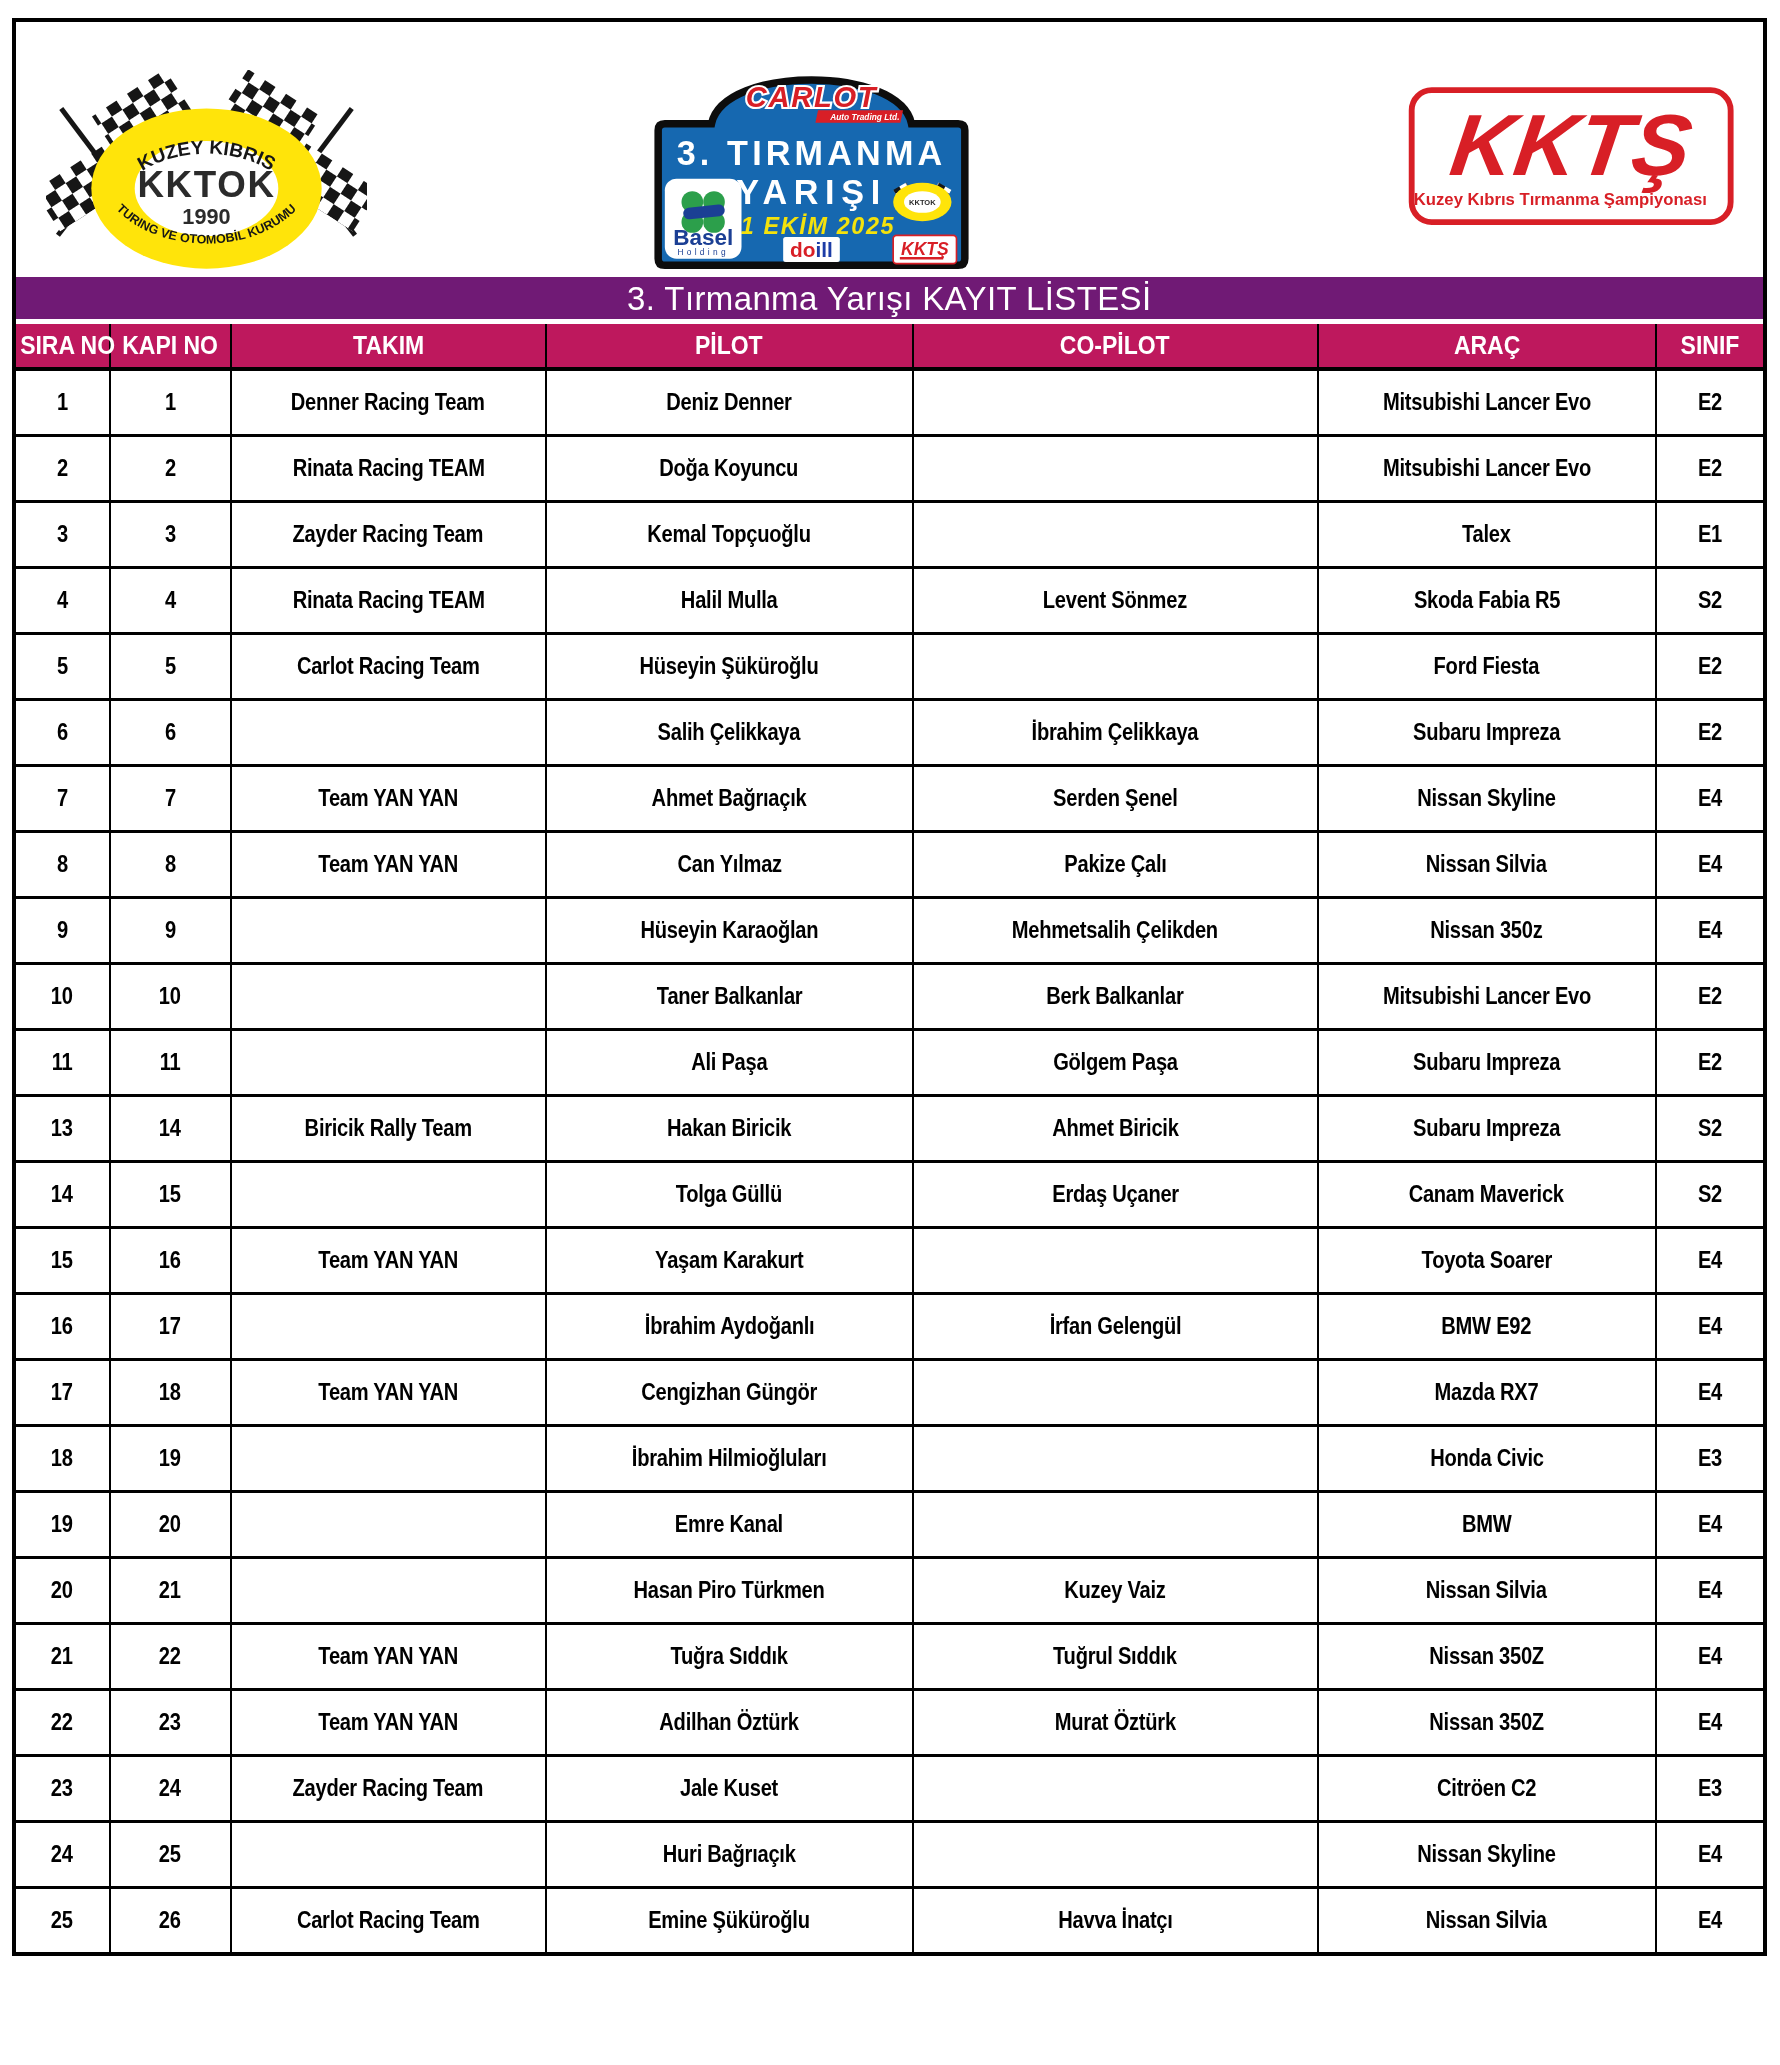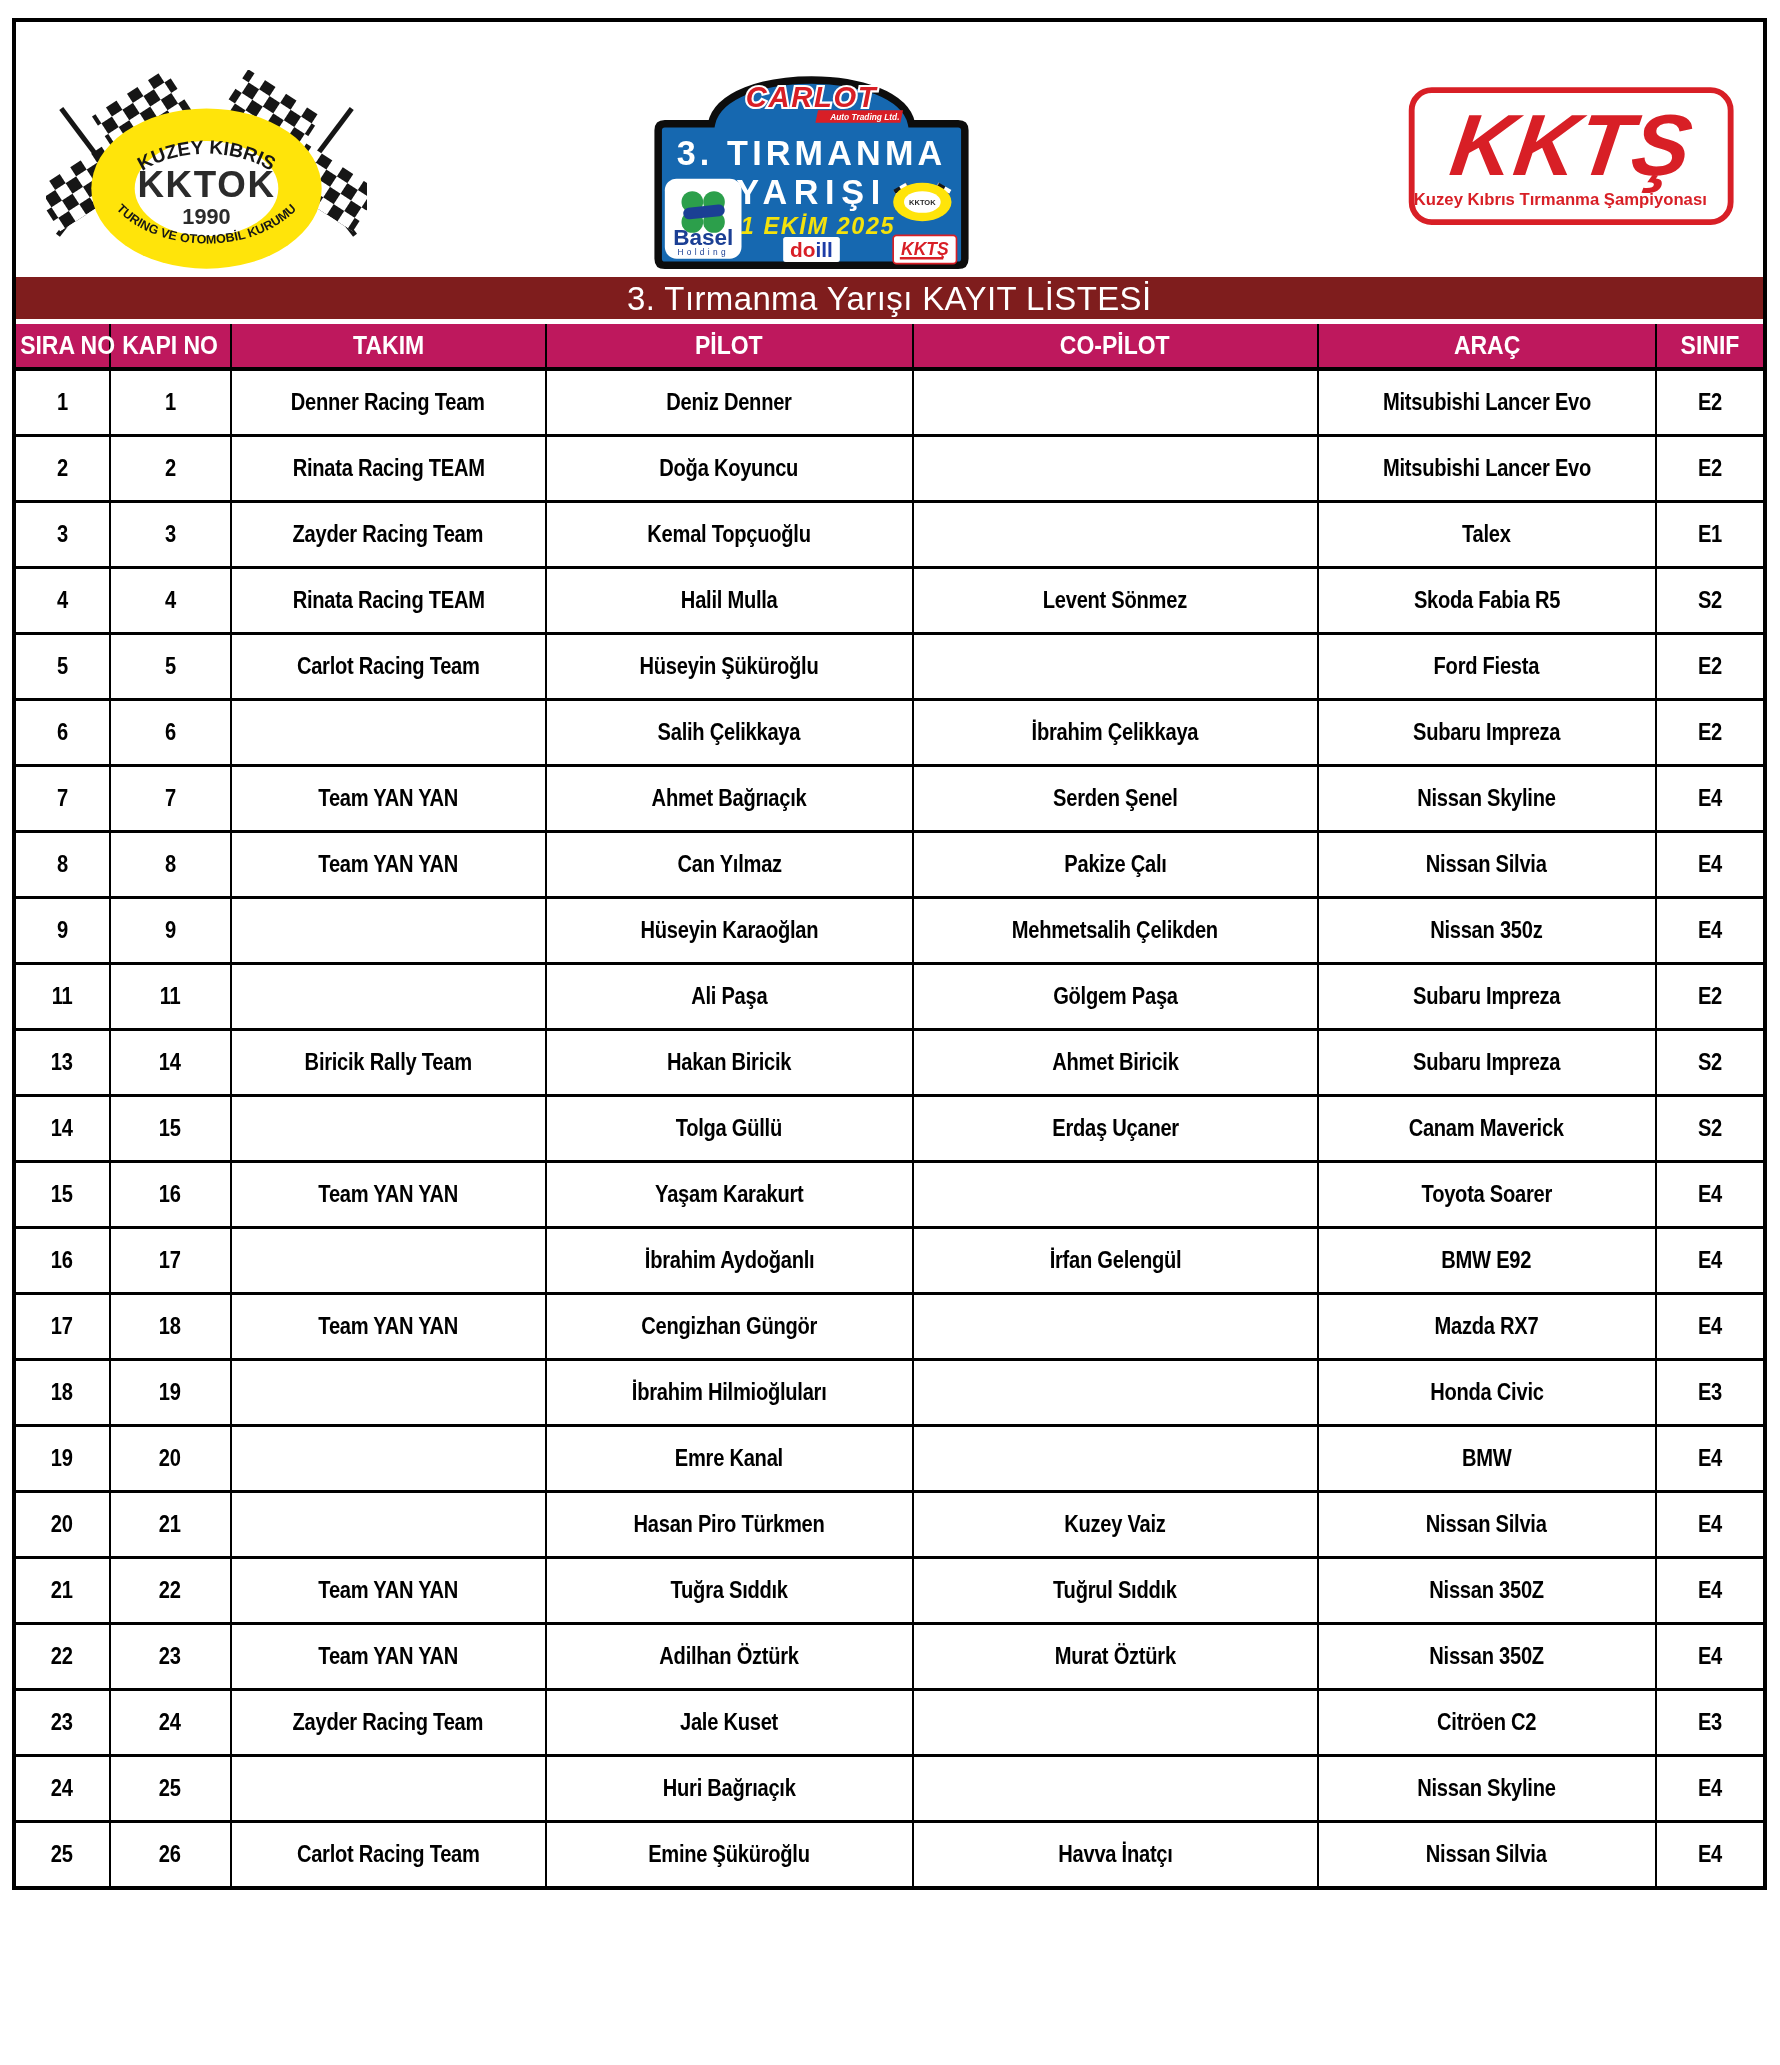--- a/index.html
+++ b/index.html
@@ -4,21 +4,21 @@
 <style>
   html,body{margin:0;padding:0;background:#ffffff;}
   body{width:1781px;height:2066px;position:relative;font-family:"Liberation Sans",sans-serif;-webkit-font-smoothing:antialiased;}
   .frame{position:absolute;left:11.7px;top:18.4px;width:1747px;border:4.2px solid #000;background:#fff;}
   
   .logo-strip{position:relative;height:255px;background:#fff;}
   .logo-kktok{position:absolute;left:30px;top:48px;}
   .logo-plate{position:absolute;left:625px;top:25px;}
   .logo-kkts{position:absolute;left:1389px;top:63px;}
   
-  .title-bar{height:42px;background:#7f1d1d;display:flex;align-items:center;justify-content:center;}
+  .title-bar{height:42px;background:#701a75;display:flex;align-items:center;justify-content:center;}
   .title-bar span{color:#fff;font-size:34px;font-weight:400;letter-spacing:0.4px;display:inline-block;transform:scaleX(0.97);}
   .bar-gap{height:4.2px;background:#fff;}
   
   table.entry{width:100%;border-collapse:collapse;table-layout:fixed;}
   table.entry th{background:#be185d;color:#fff;height:43px;font-size:25px;font-weight:bold;
     border-left:2.5px solid #000;border-right:2.5px solid #000;border-bottom:4.2px solid #000;padding:0;}
   table.entry th:first-child{border-left:none;}
   table.entry th:last-child{border-right:none;text-align:center;}
   table.entry td{height:63px;text-align:center;vertical-align:middle;padding:0 3.3px;
     border-left:2.5px solid #000;border-right:2.5px solid #000;border-top:3.3px solid #000;border-bottom:3.3px solid #000;
@@ -229,20 +229,29 @@
         <tr>
           <td><span class="cond">9</span></td>
           <td><span class="cond">9</span></td>
           <td><span class="cond"></span></td>
           <td><span class="cond">Hüseyin Karaoğlan</span></td>
           <td><span class="cond">Mehmetsalih Çelikden</span></td>
           <td><span class="cond">Nissan 350z</span></td>
           <td><span class="cond">E4</span></td>
         </tr>
         <tr>
+          <td><span class="cond">10</span></td>
+          <td><span class="cond">10</span></td>
+          <td><span class="cond"></span></td>
+          <td><span class="cond">Taner Balkanlar</span></td>
+          <td><span class="cond">Berk Balkanlar</span></td>
+          <td><span class="cond">Mitsubishi Lancer Evo</span></td>
+          <td><span class="cond">E2</span></td>
+        </tr>
+        <tr>
           <td><span class="cond">11</span></td>
           <td><span class="cond">11</span></td>
           <td><span class="cond"></span></td>
           <td><span class="cond">Ali Paşa</span></td>
           <td><span class="cond">Gölgem Paşa</span></td>
           <td><span class="cond">Subaru Impreza</span></td>
           <td><span class="cond">E2</span></td>
         </tr>
         <tr>
           <td><span class="cond">13</span></td>

